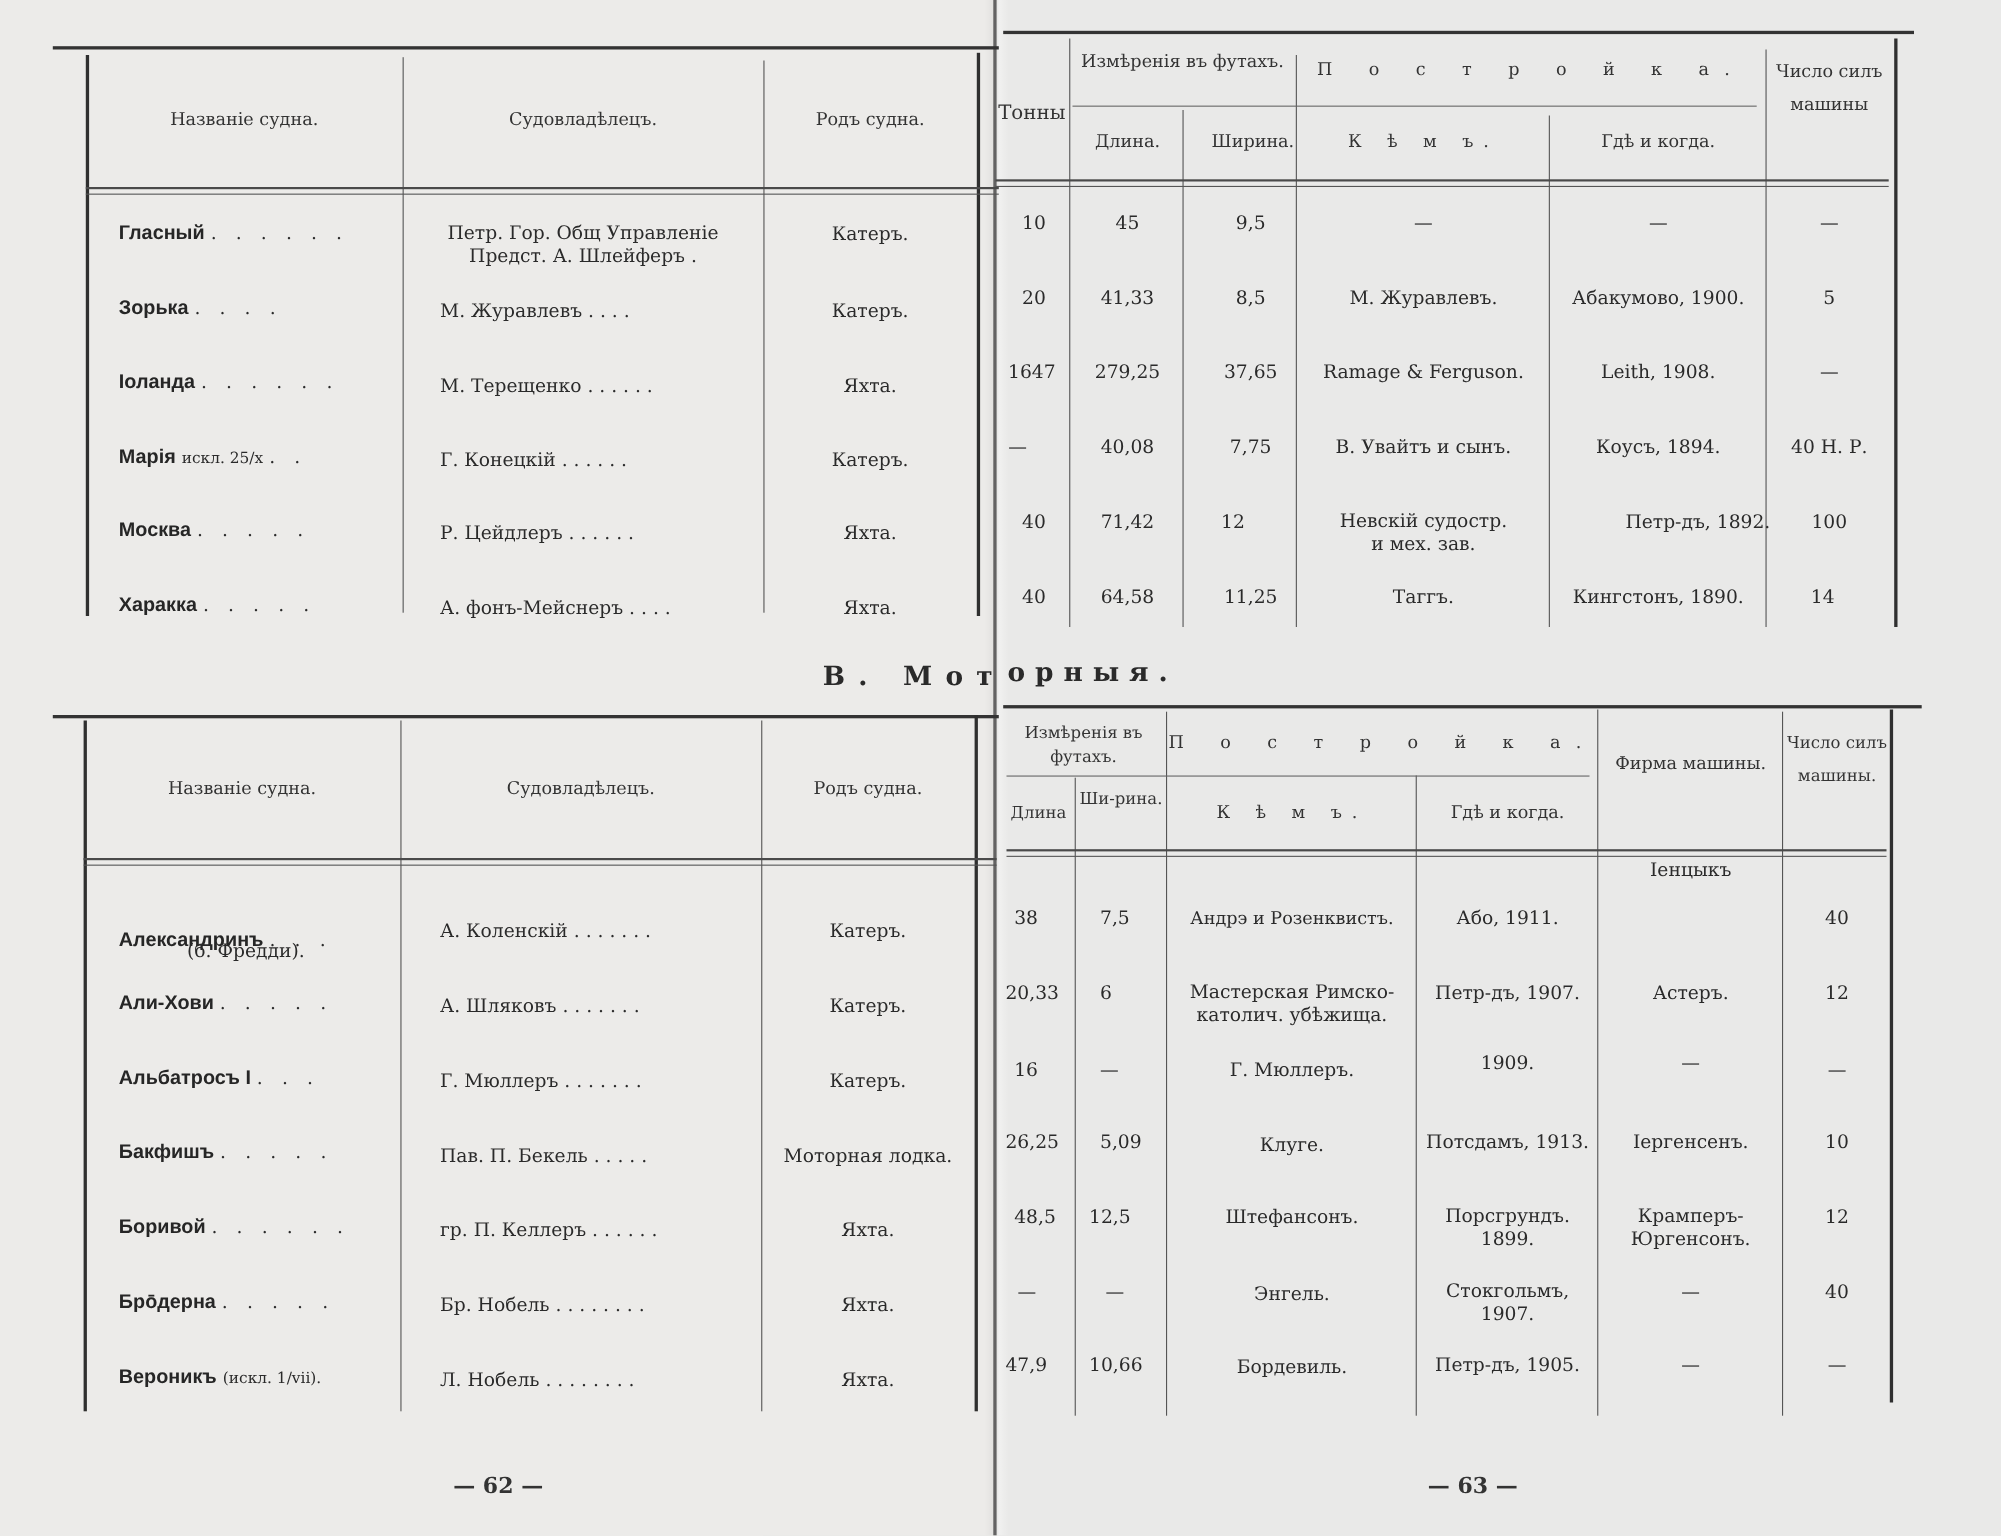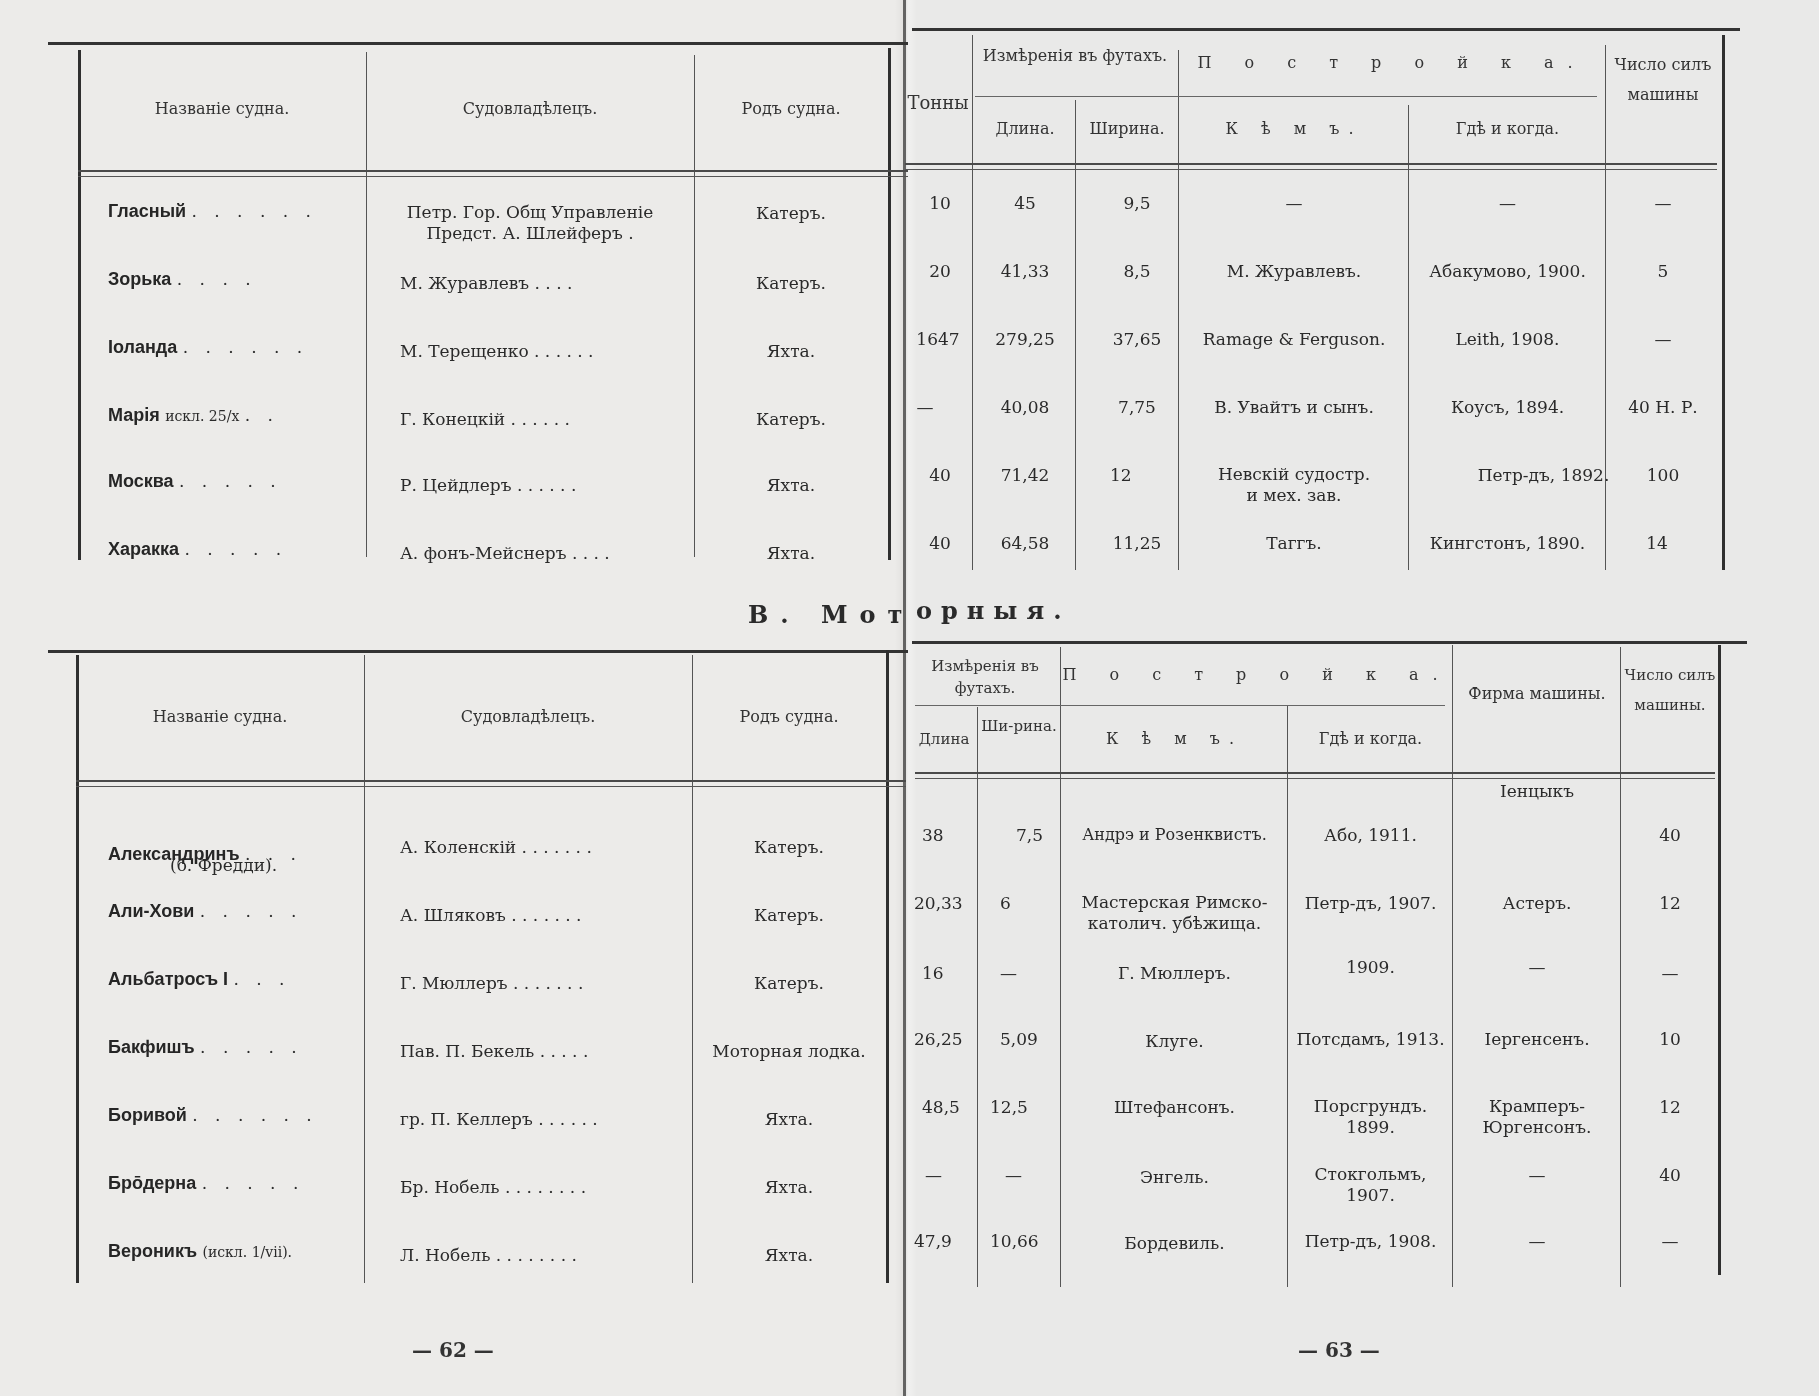--- a/index.html
+++ b/index.html
@@ -94,21 +94,21 @@
   <div class="vline" style="left:1178px;top:50px;height:520px;"></div>
   <div class="vline" style="left:1408px;top:105px;height:465px;"></div>
   <div class="vline" style="left:1605px;top:45px;height:525px;"></div>
   <div class="vline thick" style="left:1722px;top:35px;height:535px;"></div>
   <div class="hthin" style="left:975px;top:96px;width:622px;"></div>
   <div class="hdouble" style="left:905px;top:163px;width:812px;"></div>
 
   <div class="cell c hdr" style="left:905px;top:92px;width:66px;font-size:18px;">Тонны</div>
   <div class="cell c hdr" style="left:975px;top:46px;width:200px;white-space:normal;line-height:20px;">Измѣренія въ футахъ.</div>
   <div class="cell c hdr" style="left:975px;top:118px;width:100px;">Длина.</div>
-  <div class="cell c hdr" style="left:1077px;top:118px;width:100px;">Ширина.</div>
+  <div class="cell c hdr" style="left:1077px;top:118px;width:100px;padding-left:12px;">Ширина.</div>
   <div class="cell c hdr" style="left:1180px;top:52px;width:424px;"><span class="spaced">П о с т р о й к а.</span></div>
   <div class="cell c hdr" style="left:1180px;top:118px;width:228px;"><span class="spaced-sm">К ѣ м ъ.</span></div>
   <div class="cell c hdr" style="left:1410px;top:118px;width:195px;">Гдѣ и когда.</div>
   <div class="cell c hdr" style="left:1607px;top:50px;width:112px;white-space:normal;line-height:30px;">Число силъ машины</div>
 
   <div>
     <div class="cell c" style="left:912px;top:192px;width:56px;">10</div>
     <div class="cell c" style="left:975px;top:192px;width:100px;">45</div>
     <div class="cell c" style="left:1077px;top:192px;width:120px;">9,5</div>
     <div class="cell c" style="left:1180px;top:192px;width:228px;">—</div>
@@ -228,21 +228,21 @@
   <div class="cell c hdr" style="left:912px;top:728px;width:64px;font-size:15px;">Длина</div>
   <div class="cell c hdr" style="left:980px;top:714px;width:78px;white-space:normal;line-height:24px;font-size:15px;">Ши-рина.</div>
   <div class="cell c hdr" style="left:1062px;top:664px;width:390px;"><span class="spaced">П о с т р о й к а.</span></div>
   <div class="cell c hdr" style="left:1062px;top:728px;width:225px;"><span class="spaced-sm">К ѣ м ъ.</span></div>
   <div class="cell c hdr" style="left:1289px;top:728px;width:163px;">Гдѣ и когда.</div>
   <div class="cell c hdr" style="left:1454px;top:672px;width:166px;white-space:normal;line-height:44px;">Фирма машины.</div>
   <div class="cell c hdr" style="left:1622px;top:660px;width:96px;white-space:normal;line-height:30px;font-size:15px;">Число силъ машины.</div>
 
   <div>
     <div class="cell" style="left:922px;top:824px;">38</div>
-    <div class="cell" style="left:1000px;top:824px;margin-left:16px;">7,5</div>
+    <div class="cell" style="left:1000px;top:824px;">7,5</div>
     <div class="cell c" style="left:1062px;top:824px;width:225px;font-size:16px;">Андрэ и Розенквистъ.</div>
     <div class="cell c" style="left:1289px;top:824px;width:163px;">Або, 1911.</div>
     <div class="cell c" style="left:1454px;top:780px;width:166px;">Іенцыкъ</div>
     <div class="cell c" style="left:1622px;top:824px;width:96px;">40</div>
   </div>
   <div>
     <div class="cell" style="left:914px;top:892px;">20,33</div>
     <div class="cell" style="left:1000px;top:892px;">6</div>
     <div class="cell c" style="left:1062px;top:892px;width:225px;line-height:21px;">
         <div>Мастерская Римско-</div>
@@ -290,20 +290,20 @@
         <div>Стокгольмъ,</div>
         <div>1907.</div>
       </div>
     <div class="cell c" style="left:1454px;top:1164px;width:166px;">—</div>
     <div class="cell c" style="left:1622px;top:1164px;width:96px;">40</div>
   </div>
   <div>
     <div class="cell" style="left:914px;top:1230px;">47,9</div>
     <div class="cell" style="left:990px;top:1230px;">10,66</div>
     <div class="cell c" style="left:1062px;top:1232px;width:225px;">Бордевиль.</div>
-    <div class="cell c" style="left:1289px;top:1230px;width:163px;">Петр-дъ, 1908.</div>
+    <div class="cell c" style="left:1289px;top:1230px;width:163px;">Петр-дъ, 1905.</div>
     <div class="cell c" style="left:1454px;top:1230px;width:166px;">—</div>
     <div class="cell c" style="left:1622px;top:1230px;width:96px;">—</div>
   </div>
 </div>
 
 <div class="pagenum" style="left:412px;top:1338px;">— 62 —</div>
 <div class="pagenum" style="left:1298px;top:1338px;">— 63 —</div>
 
 </body></html>

